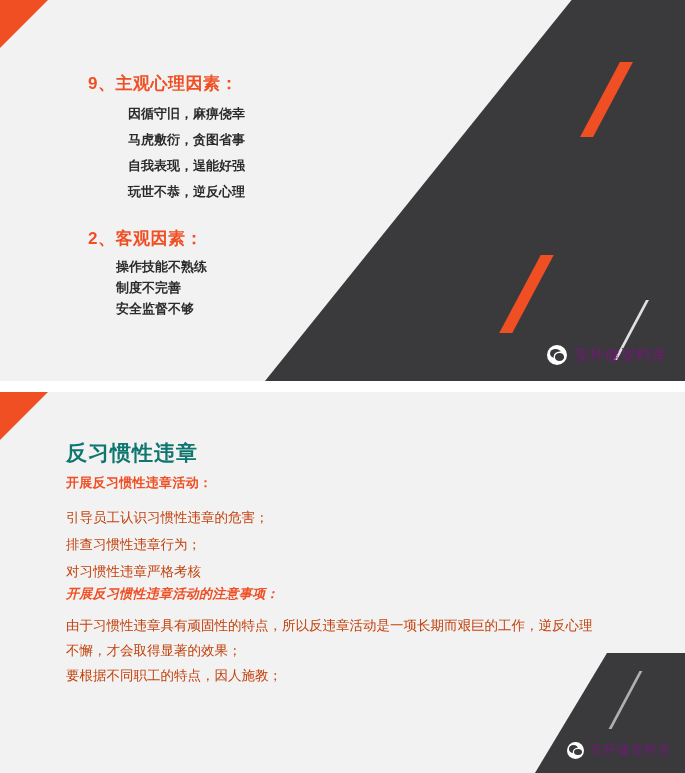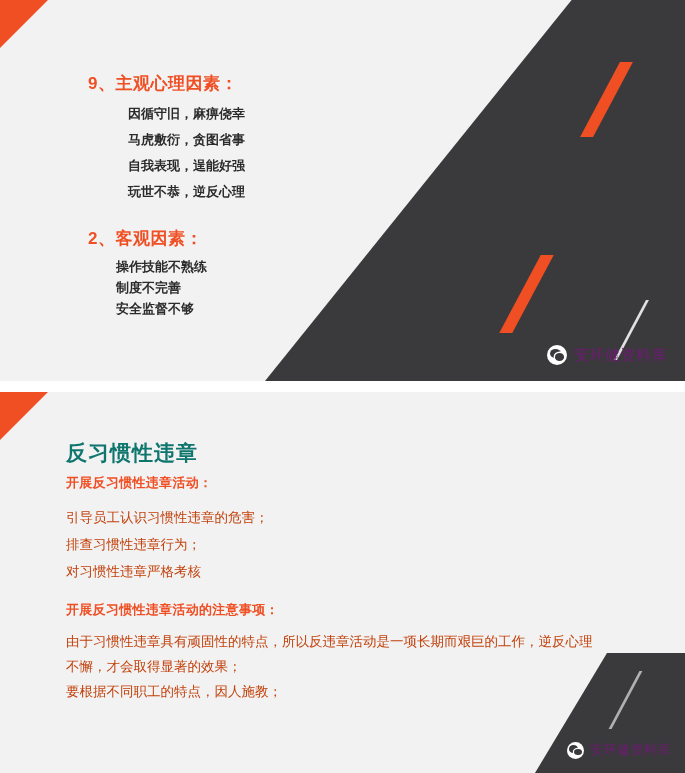--- a/index.html
+++ b/index.html
@@ -180,21 +180,21 @@
     top: 82px;
     width: 580px;
   }
   .sub-head {
     color: #f04e23;
     font-size: 13px;
     font-weight: bold;
     margin: 0 0 12px 0;
     letter-spacing: .3px;
   }
-  .sub-head.second { margin-top: 16px; margin-bottom: 10px; }
+  .sub-head.second { margin-bottom: 10px; font-style: italic; }
   .para {
     font-size: 13.5px;
     color: #c2410c;
     line-height: 27px;
     margin: 0;
   }
   .para.block { line-height: 25px; }
 
   .s2-dark-wedge {
     position: absolute;

